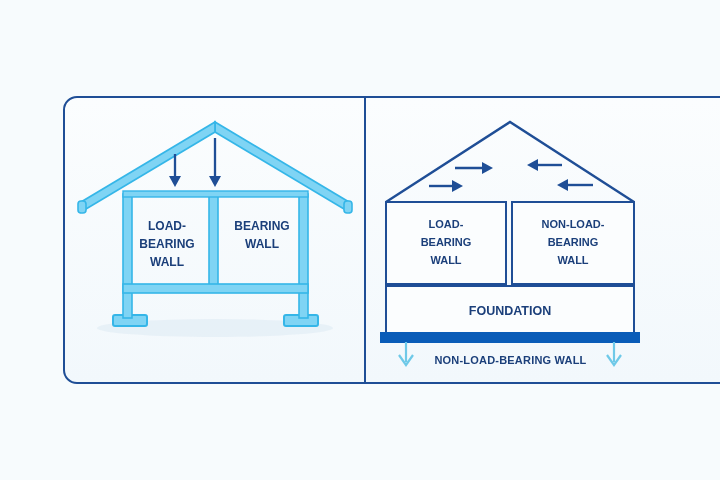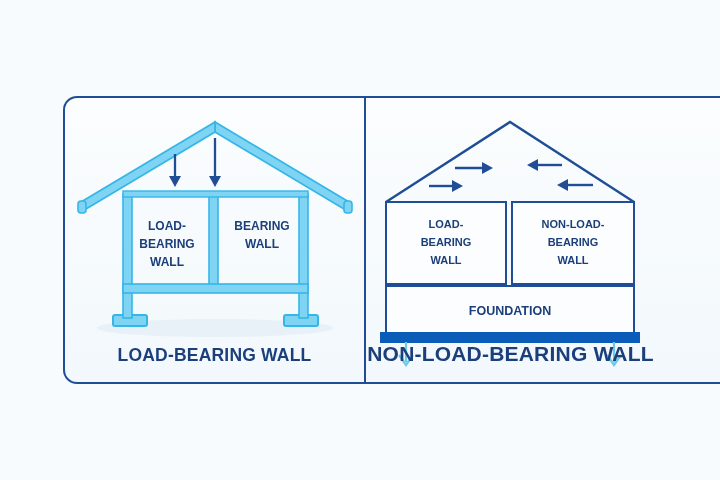--- a/index.html
+++ b/index.html
@@ -50,21 +50,21 @@
     position: absolute;
     left: 0;
     width: 100%;
     bottom: 16px;
     text-align: center;
     font-size: 17.5px;
     font-weight: bold;
     color: #1b3f7a;
     letter-spacing: 0.2px;
   }
-  .panel-right .caption { font-size: 21px; }
+  .panel-right .caption { font-size: 11px; }
 
   svg { display: block; }
   .svg-wrap { position: absolute; left: 0; top: 0; }
 
   .wall-text {
     fill: #1b3f7a;
     font-family: "Liberation Sans", sans-serif;
     font-size: 12px;
     font-weight: bold;
     text-anchor: middle;
@@ -138,21 +138,20 @@
             <text class="wall-text" x="102" y="150">BEARING</text>
             <text class="wall-text" x="102" y="168">WALL</text>
           </g>
           <g>
             <text class="wall-text" x="197" y="132">BEARING</text>
             <text class="wall-text" x="197" y="150">WALL</text>
           </g>
         </svg>
       </div>
 
-      <div class="caption">LOAD-BEARING WALL</div>
     </div>
 
     <div class="panel panel-right">
       <div class="svg-wrap">
         <svg width="289" height="250" viewBox="0 0 289 250">
 
           <polyline points="20,104 144,24 268,104" fill="none" stroke="#1f4e96" stroke-width="2.4"></polyline>
 
           <g stroke="#1f4e96" stroke-width="2.4" fill="none">
             <g>

